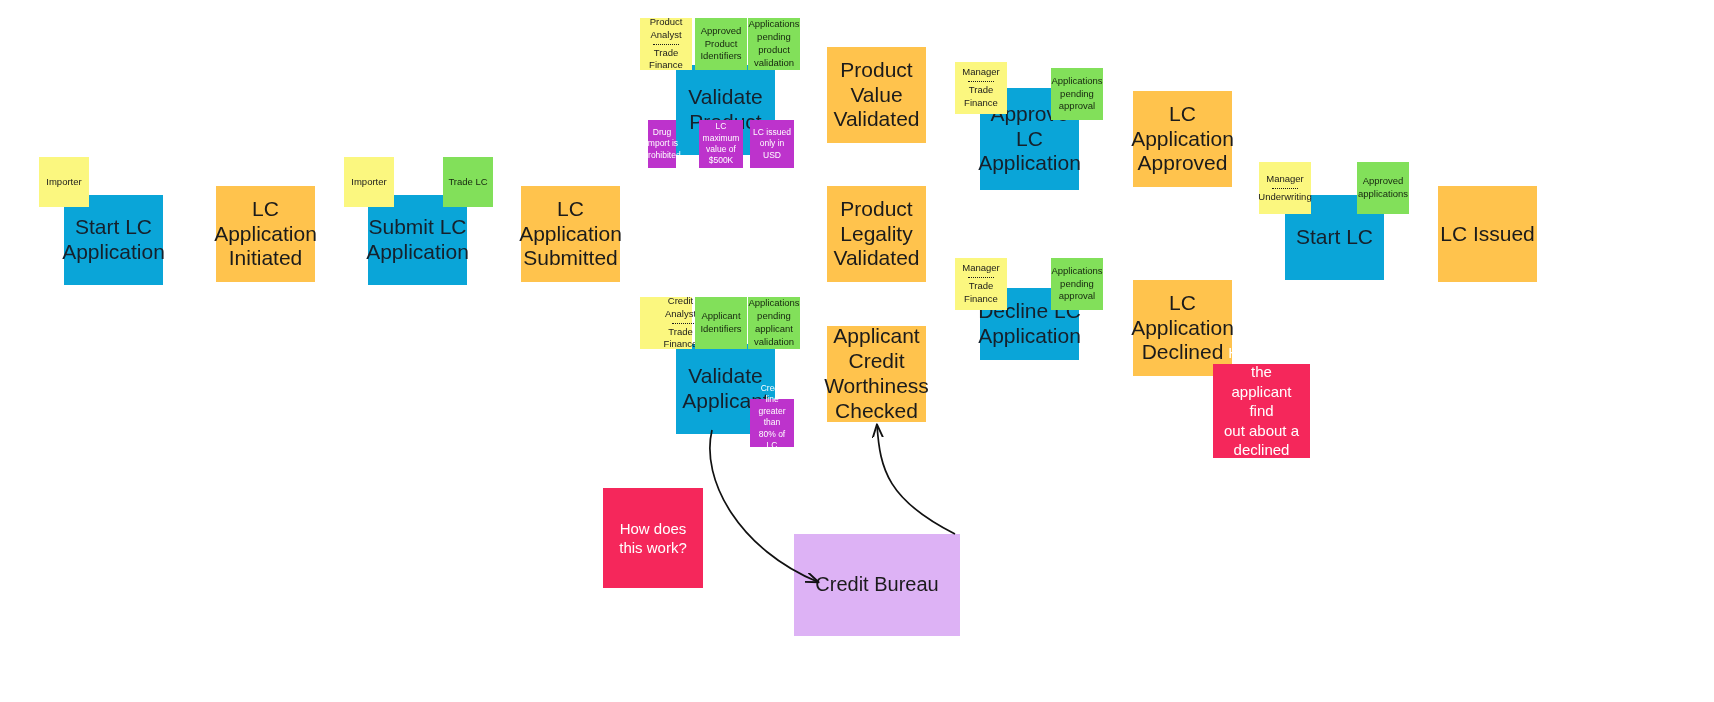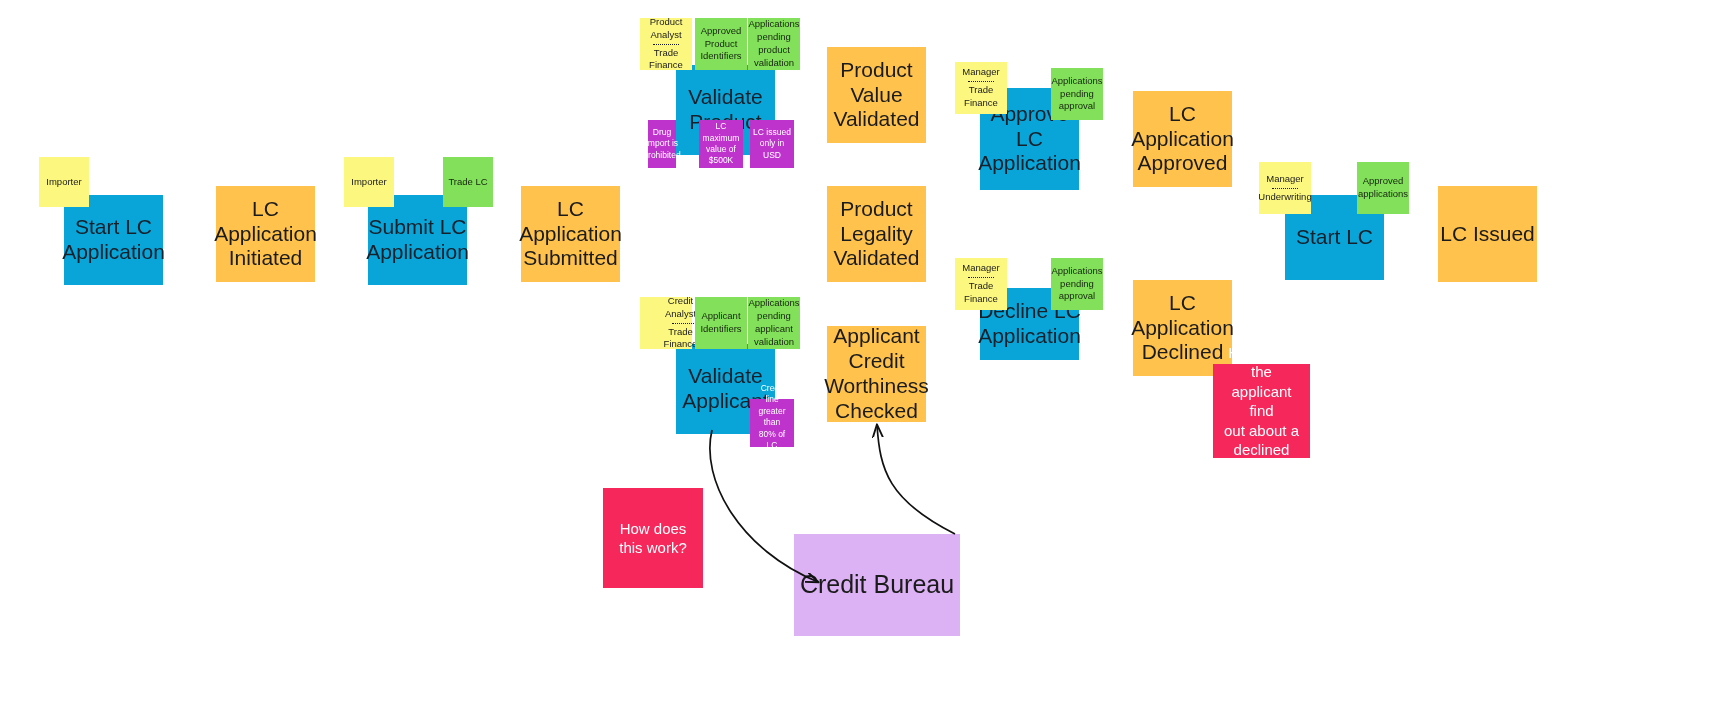--- a/index.html
+++ b/index.html
@@ -86,21 +86,21 @@
     color: #ffffff;
     font-size: 15px;
     z-index: 4;
     padding: 6px;
     line-height: 1.3;
   }
   
   .external {
     background: #ddb2f5;
     color: #1b1b1b;
-    font-size: 25px;
+    font-size: 20px;
     z-index: 2;
   }
 
   #arrows {
     position: absolute;
     left: 0;
     top: 0;
     width: 1714px;
     height: 702px;
     z-index: 6;

